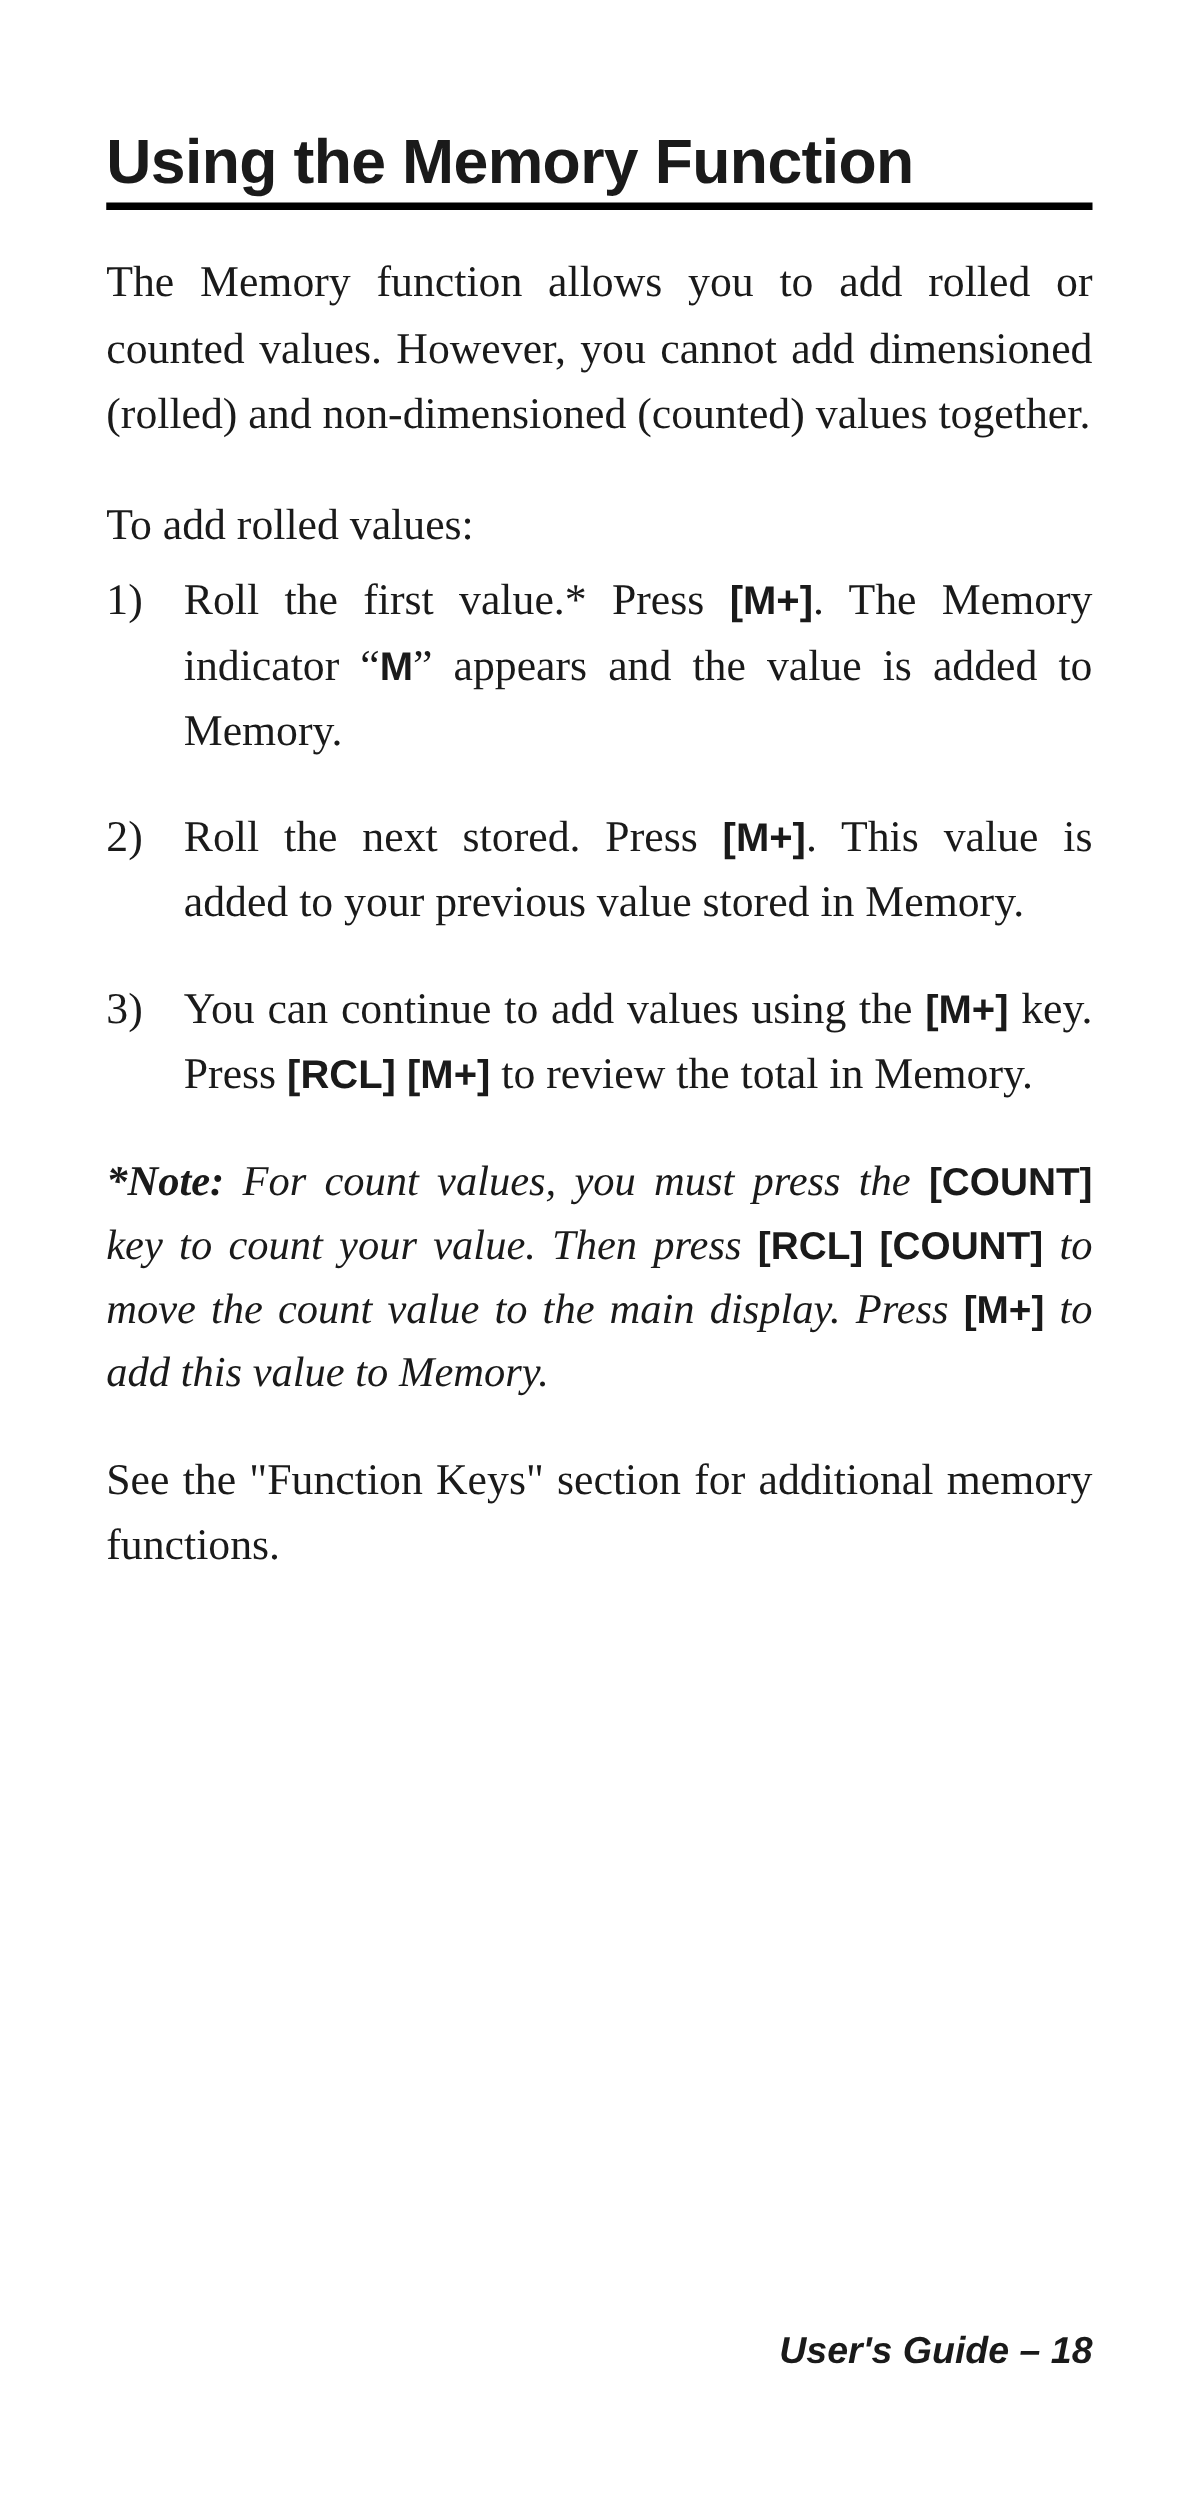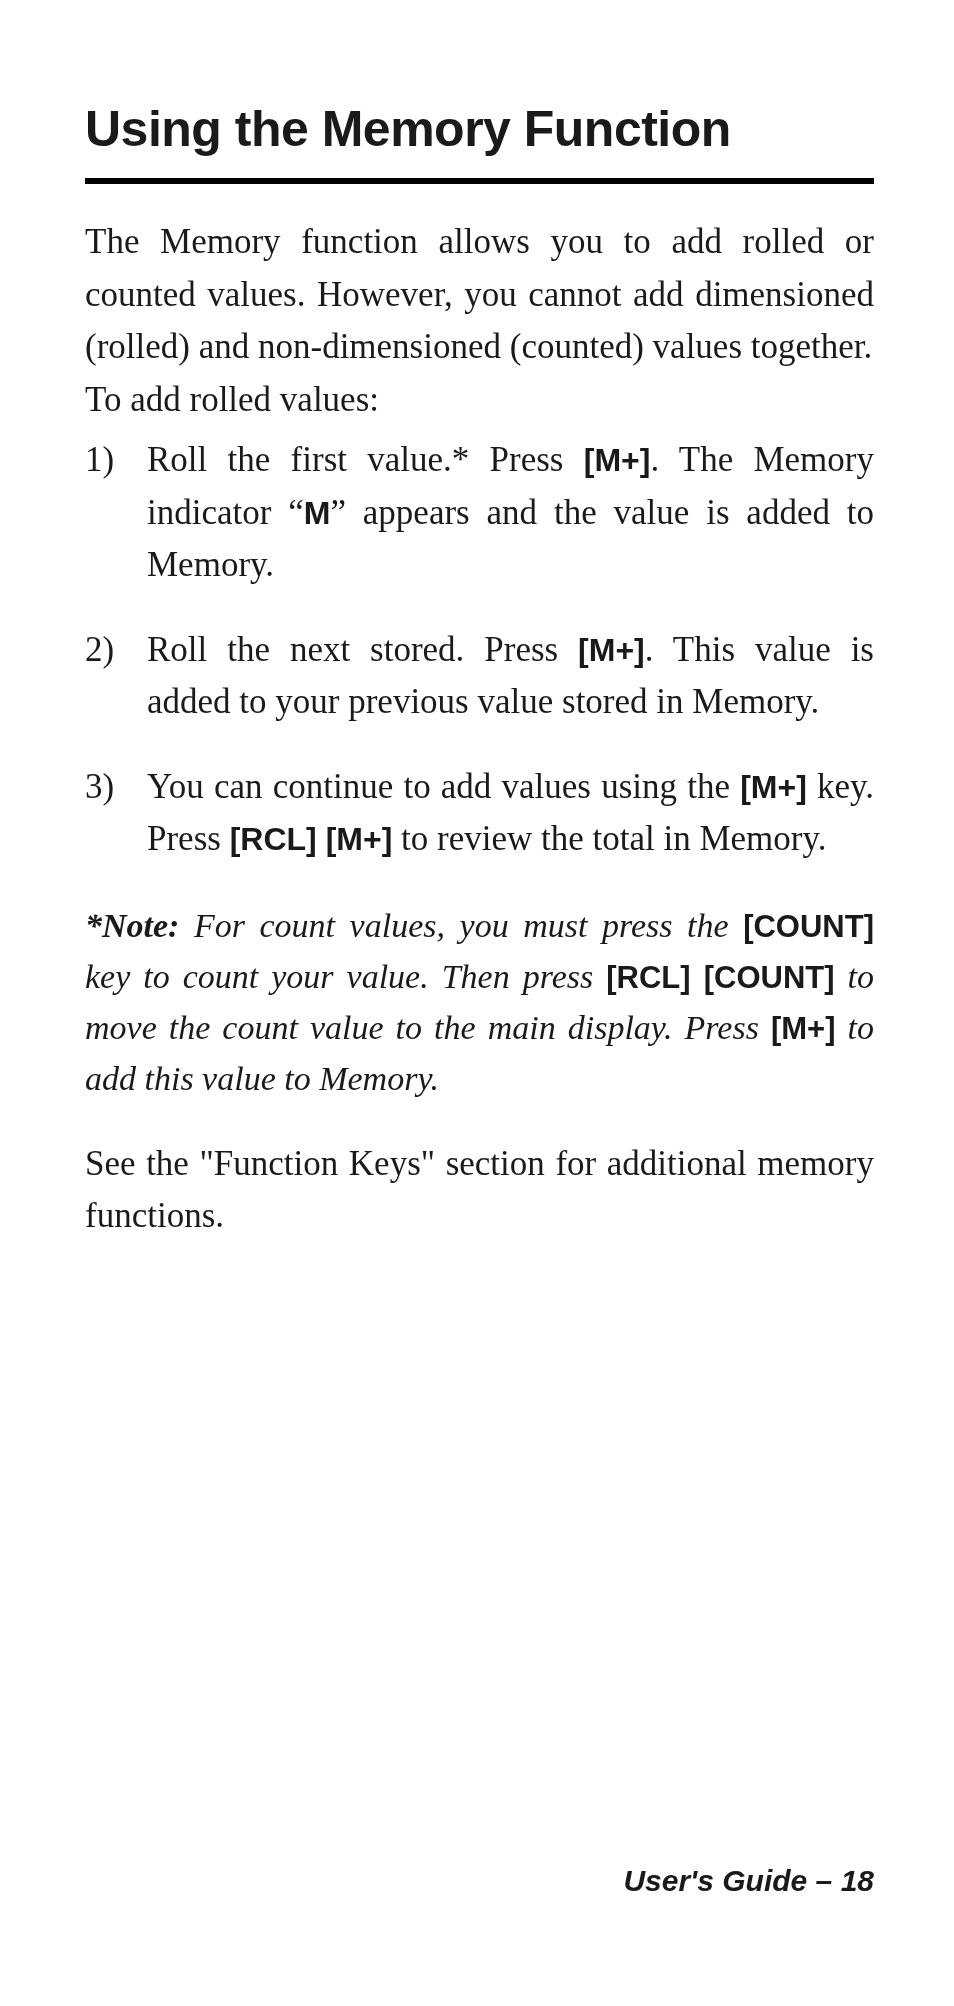--- a/index.html
+++ b/index.html
@@ -15,28 +15,29 @@
       color: #1a1a1a;
       padding: 100px 80px 60px 85px;
       position: relative;
     }
     .heading {
       font-family: 'Arial Narrow', Arial, sans-serif;
       font-weight: bold;
       font-size: 50px;
       letter-spacing: -0.5px;
       border-bottom: 6px solid #000;
-      padding-bottom: 20px;
+      padding-bottom: 4px;
       margin-bottom: 32px;
       font-stretch: condensed;
     }
     .body-para {
       font-size: 35px;
       line-height: 1.5;
       text-align: justify;
+      margin-bottom: 36px;
     }
     .sub-para {
       font-size: 35px;
       line-height: 1.5;
       margin-bottom: 8px;
     }
     .list {
       margin-bottom: 34px;
     }
     .list-item {

